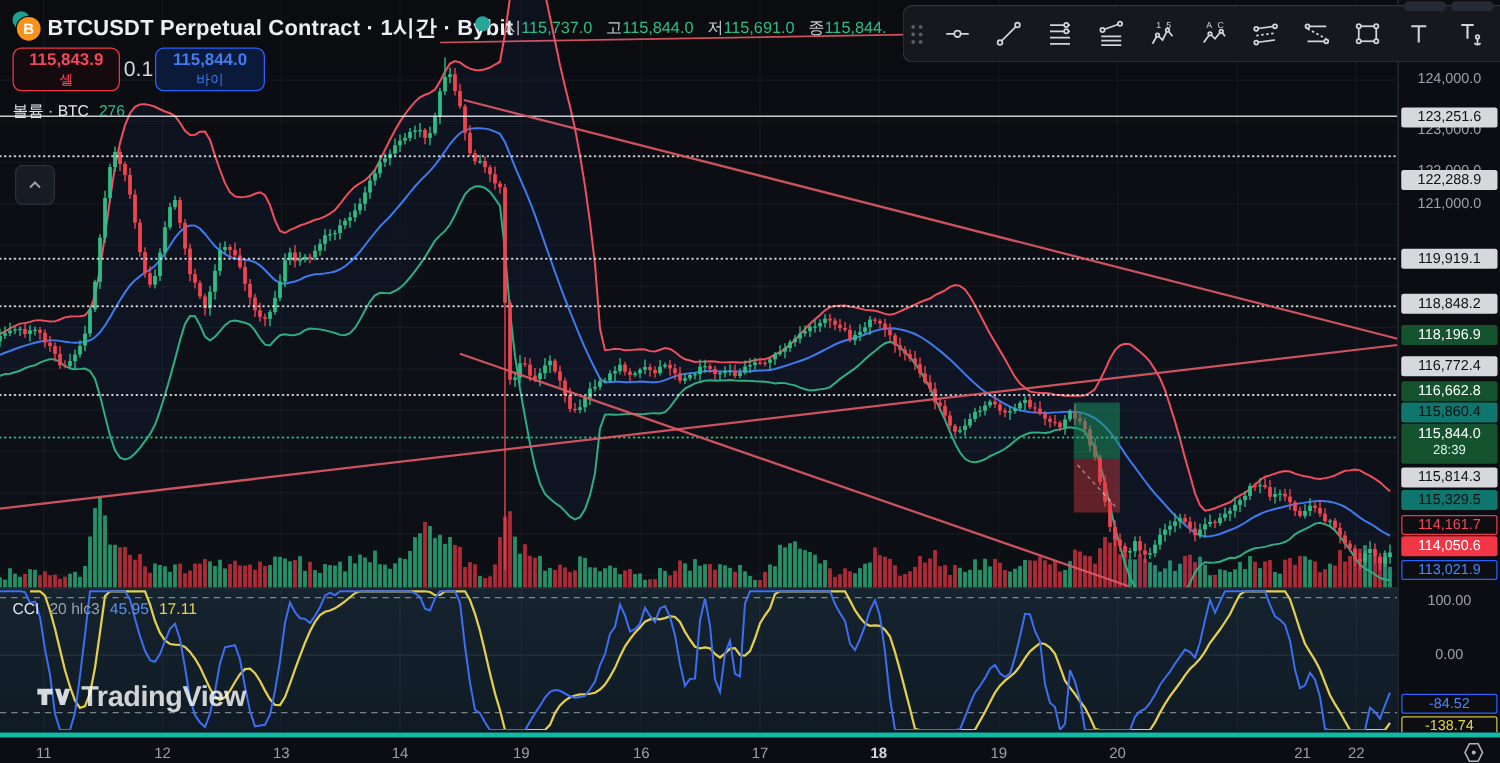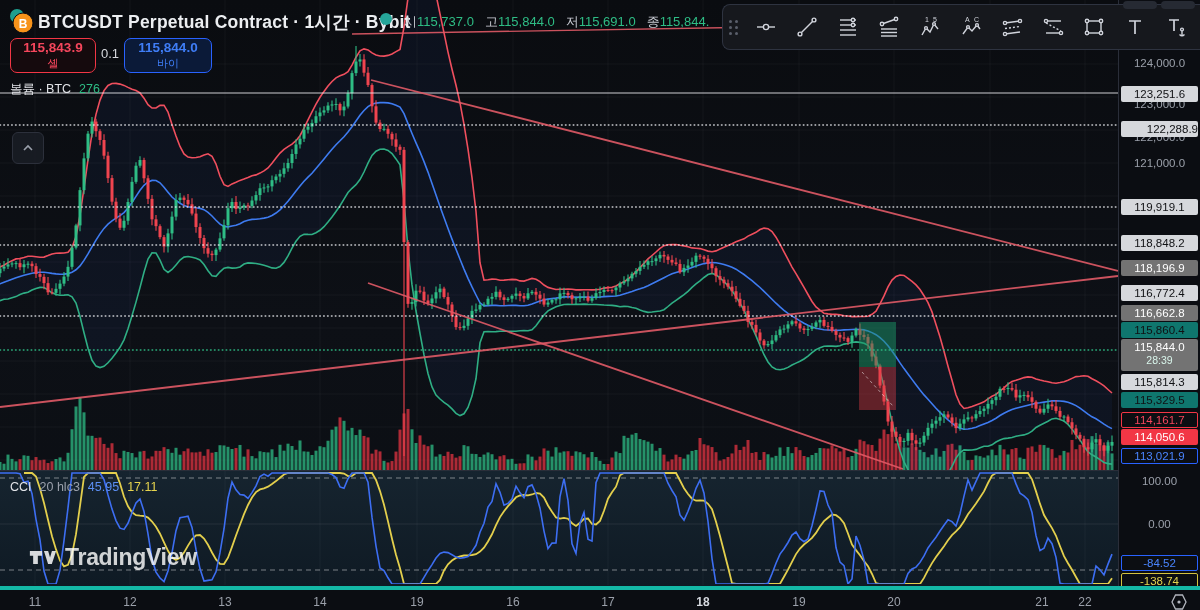--- a/index.html
+++ b/index.html
@@ -10,21 +10,21 @@
     background:linear-gradient(180deg,#0a0c10 0%,#0d1016 55%,#0b0e13 100%);}
   #main-svg{position:absolute;left:0;top:0;}
   
   #price-axis{position:absolute;left:1118px;top:0;width:82px;height:586px;background:#0b0d12;
     border-left:1px solid #2a2e39;overflow:hidden;}
   .pb{position:absolute;left:2px;right:3px;height:16px;line-height:16px;text-align:center;
     font-size:11.5px;border-radius:2px;white-space:nowrap;}
   .pb-plain{background:transparent;color:#9ba0aa;}
   .pb-light{background:#d6d8dc;color:#101114;}
   .pb-mid{background:#0f766e;color:#101114;}
-  .pb-teal{background:#737373;color:#fff;}
+  .pb-teal{background:#14532d;color:#fff;}
   .pb-red{background:#f23645;color:#fff;}
   .pb-ored{background:#0c0e12;border:1px solid #f23645;color:#f5465c;height:14px;line-height:14px;}
   .pb-oblue{background:#0c0e12;border:1px solid #2962ff;color:#4a85ff;height:14px;line-height:14px;}
   .pb-oyellow{background:#0c0e12;border:1px solid #d4c23e;color:#e6d44e;height:14px;line-height:14px;}
   .pb-current{height:30px;line-height:13px;padding-top:2px;}
   .pb-current .cd{font-size:10.5px;color:#d8f4ea;}
   
   #time-axis{position:absolute;left:0;top:586px;width:1200px;height:24px;background:#0b0d12;
     border-top:4px solid #14b8a6;}
   .tl{position:absolute;top:5px;transform:translateX(-50%);font-size:12px;color:#9ba0aa;}
@@ -38,21 +38,21 @@
   #ohlc-row .lbl{color:#c9ccd4;}
   #ohlc-row .val{color:#2ebd85;}
   #ohlc-row span{display:inline-block;}
   
   .trade-btn{position:absolute;top:38px;height:33px;border-radius:7px;text-align:center;
     display:flex;flex-direction:column;justify-content:center;cursor:pointer;}
   #sell-button{left:10px;width:84px;background:#150a0d;border:1px solid #f23645;color:#f5465c;}
   #buy-button{left:124px;width:86px;background:#0b1a38;border:1px solid #2962ff;color:#3f7df6;}
   .trade-btn .price{font-size:13.5px;font-weight:bold;}
   .trade-btn .side{font-size:11px;margin-top:1px;}
-  #spread{position:absolute;left:99px;top:46px;width:22px;text-align:center;font-size:13px;color:#d6d9de;}
+  #spread{position:absolute;left:99px;top:46px;width:22px;text-align:center;font-size:17px;color:#d6d9de;}
   
   .legend-row{position:absolute;left:10px;display:flex;gap:8px;font-size:12.5px;white-space:nowrap;align-items:baseline;}
   #volume-legend{top:81px;}
   #bb-legend{top:105px;}
   #cci-legend{top:480px;}
   .lg-name{color:#e2e4e8;}
   .lg-param{color:#9aa0ab;}
   .lg-blue{color:#5b8ef2;}
   .lg-red{color:#f0616d;}
   .lg-green{color:#2ebd85;}
@@ -1000,21 +1000,21 @@
   </div>
 
   <div id="price-axis">
       <div class="pb pb-plain" style="top: 55px;">124,000.0</div>
       <div class="pb pb-plain" style="top: 96px;">123,000.0</div>
       <div class="pb pb-plain" style="top: 129px;">122,000.0</div>
       <div class="pb pb-plain" style="top: 155px;">121,000.0</div>
       <div class="pb pb-plain" style="top: 473px;">100.00</div>
       <div class="pb pb-plain" style="top: 516px;">0.00</div>
       <div class="pb pb-light" style="top: 86px;">123,251.6</div>
-      <div class="pb pb-light" style="top: 121px; text-align: right;">122,288.9</div>
+      <div class="pb pb-light" style="top: 136px;">122,288.9</div>
       <div class="pb pb-light" style="top: 199px;">119,919.1</div>
       <div class="pb pb-light" style="top: 235px;">118,848.2</div>
       <div class="pb pb-teal" style="top: 260px;">118,196.9</div>
       <div class="pb pb-light" style="top: 285px;">116,772.4</div>
       <div class="pb pb-teal" style="top: 305px;">116,662.8</div>
       <div class="pb pb-mid" style="top: 322px;">115,860.4</div>
       <div class="pb pb-teal pb-current" style="top: 339px;">
         <div>115,844.0</div>
         <div class="cd">28:39</div>
       </div>

